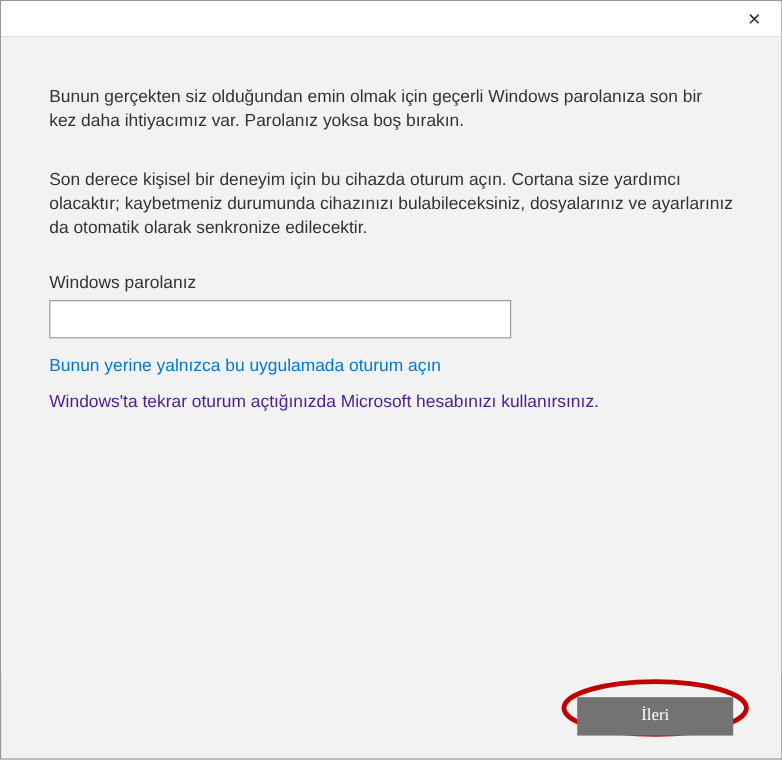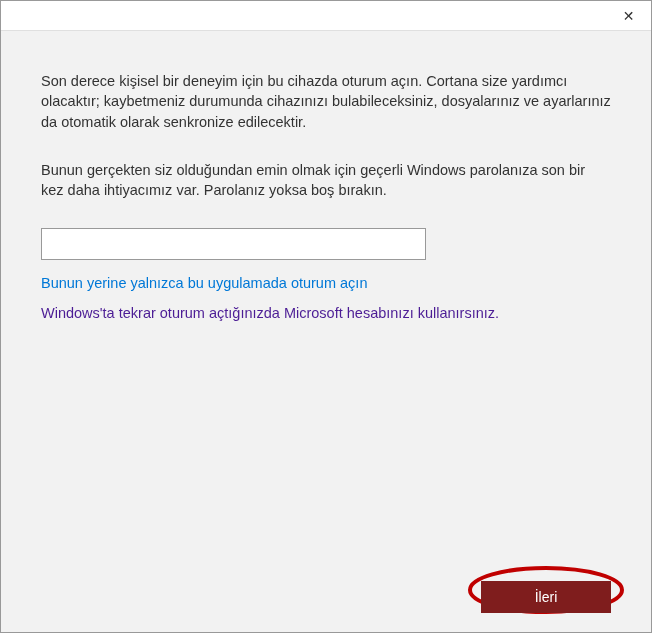--- a/index.html
+++ b/index.html
@@ -91,26 +91,26 @@
       height: 70px;
       display: flex;
       justify-content: flex-end;
       align-items: center;
       padding-right: 40px;
       position: relative;
     }
     .next-btn {
       width: 130px;
       height: 32px;
-      background: #7f1d1d;
+      background: #737373;
       color: #fff;
       border: none;
       font-size: 14px;
       cursor: pointer;
-      font-family: Liberation Sans, sans-serif;
+      font-family: Liberation Serif, serif;
       position: relative;
       z-index: 2;
     }
     .highlight-ellipse {
       position: absolute;
       right: 22px;
       bottom: 14px;
       width: 165px;
       height: 55px;
       pointer-events: none;
@@ -126,24 +126,25 @@
 
 <div class="window">
   <div class="titlebar">
     <div class="close-btn">
       <span>✕</span>
     </div>
   </div>
 
   <div class="content">
 
+    <p class="body-text">Bunun gerçekten siz olduğundan emin olmak için geçerli Windows parolanıza son bir kez daha ihtiyacımız var. Parolanız yoksa boş bırakın.</p>
+
     <p class="body-text">Son derece kişisel bir deneyim için bu cihazda oturum açın. Cortana size yardımcı olacaktır; kaybetmeniz durumunda cihazınızı bulabileceksiniz, dosyalarınız ve ayarlarınız da otomatik olarak senkronize edilecektir.</p>
 
-    <p class="body-text">Bunun gerçekten siz olduğundan emin olmak için geçerli Windows parolanıza son bir kez daha ihtiyacımız var. Parolanız yoksa boş bırakın.</p>
-
+    <label class="label-text">Windows parolanız</label>
     <input type="password" class="password-input" value="" style="">
 
     <div>
       <a class="link">Bunun yerine yalnızca bu uygulamada oturum açın</a>
     </div>
     <div class="note-text">Windows'ta tekrar oturum açtığınızda Microsoft hesabınızı kullanırsınız.</div>
   </div>
 
   <div class="footer">
     <div class="highlight-ellipse">

